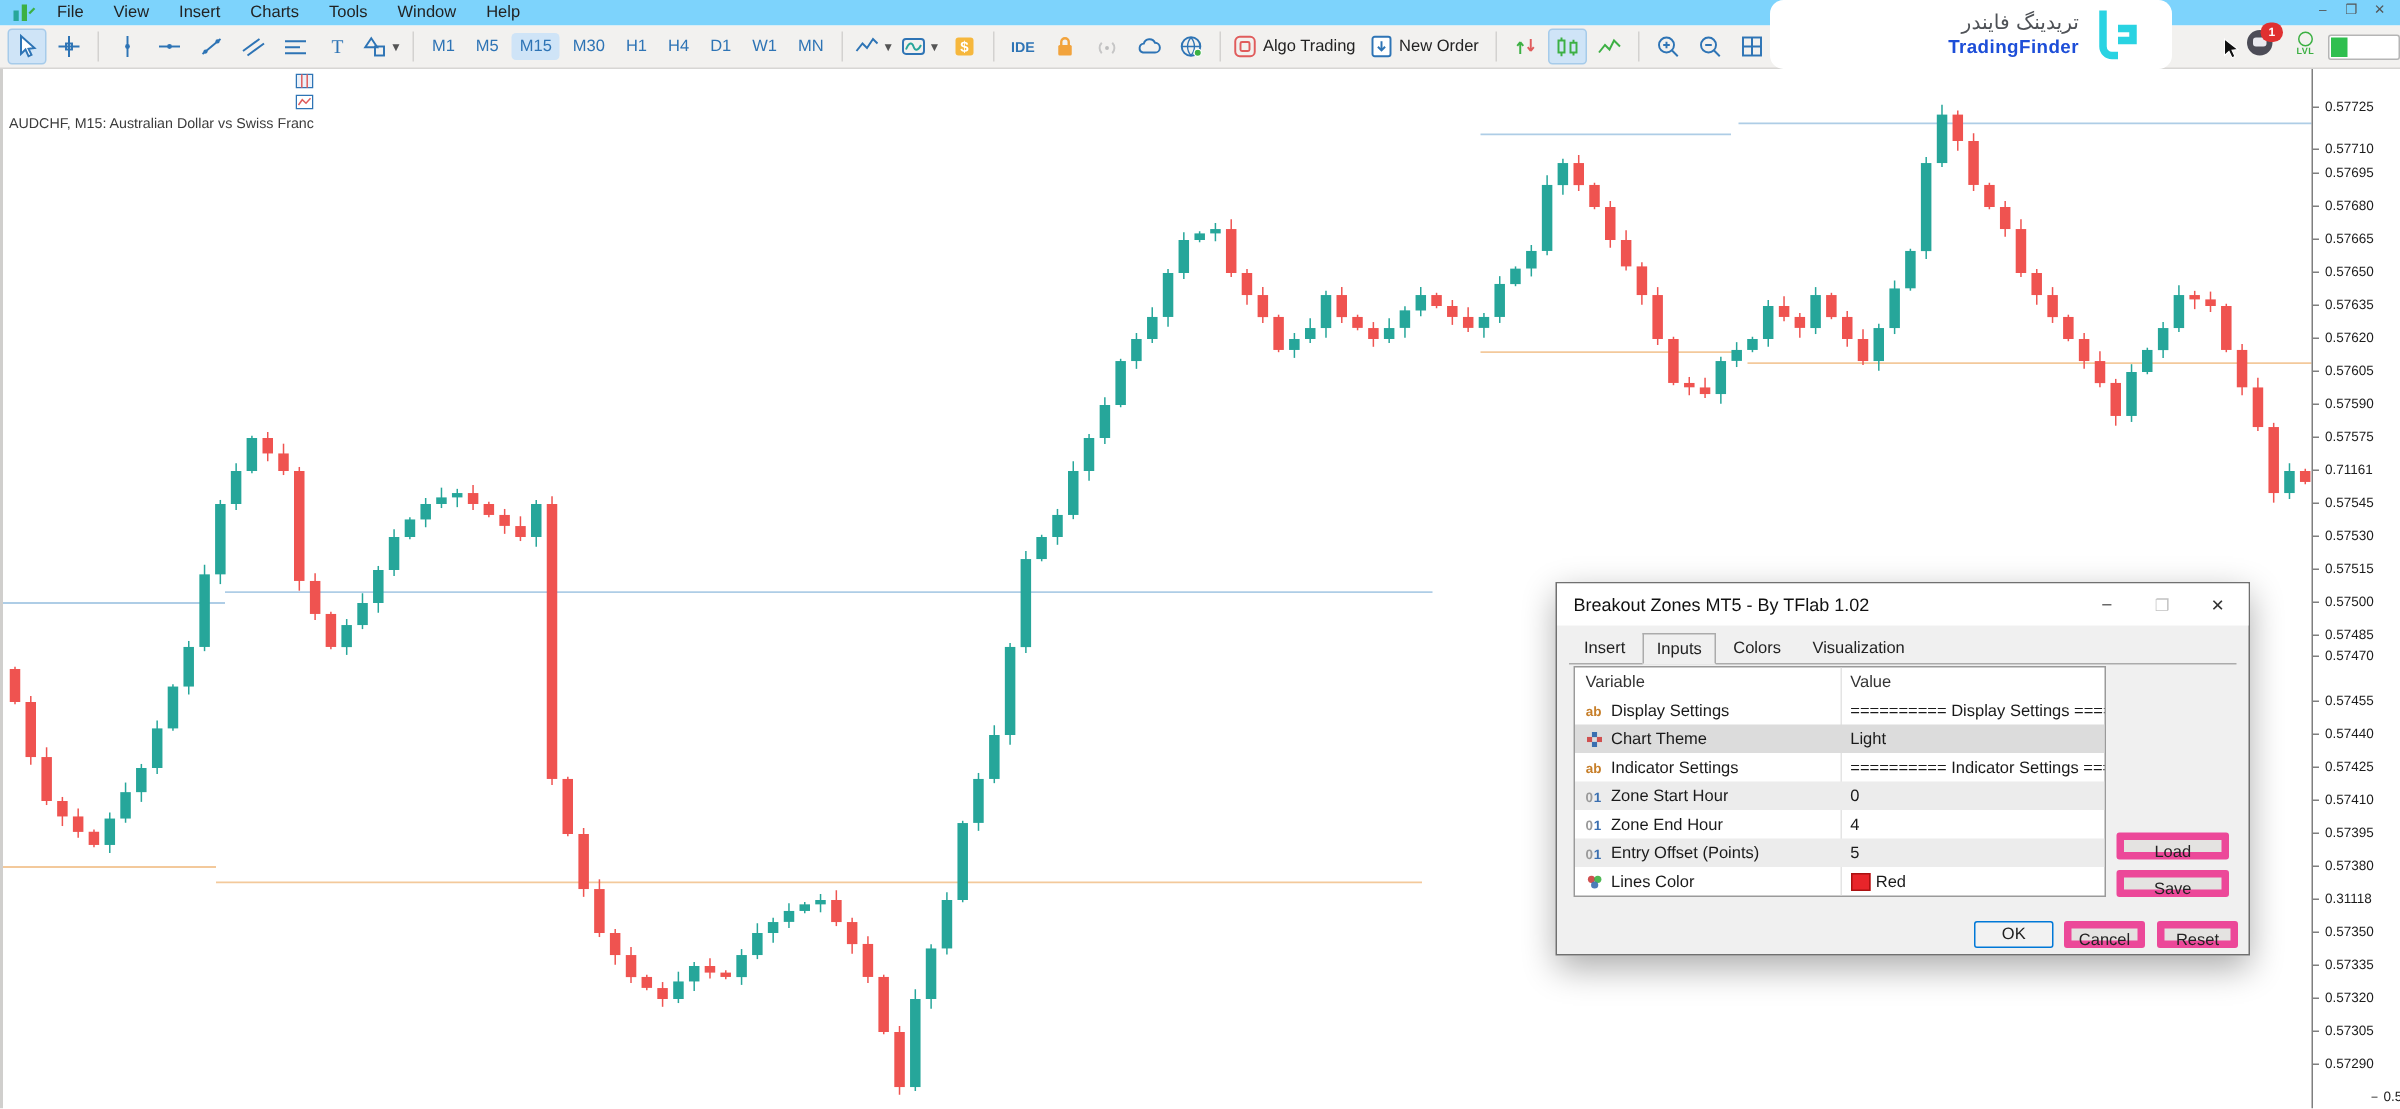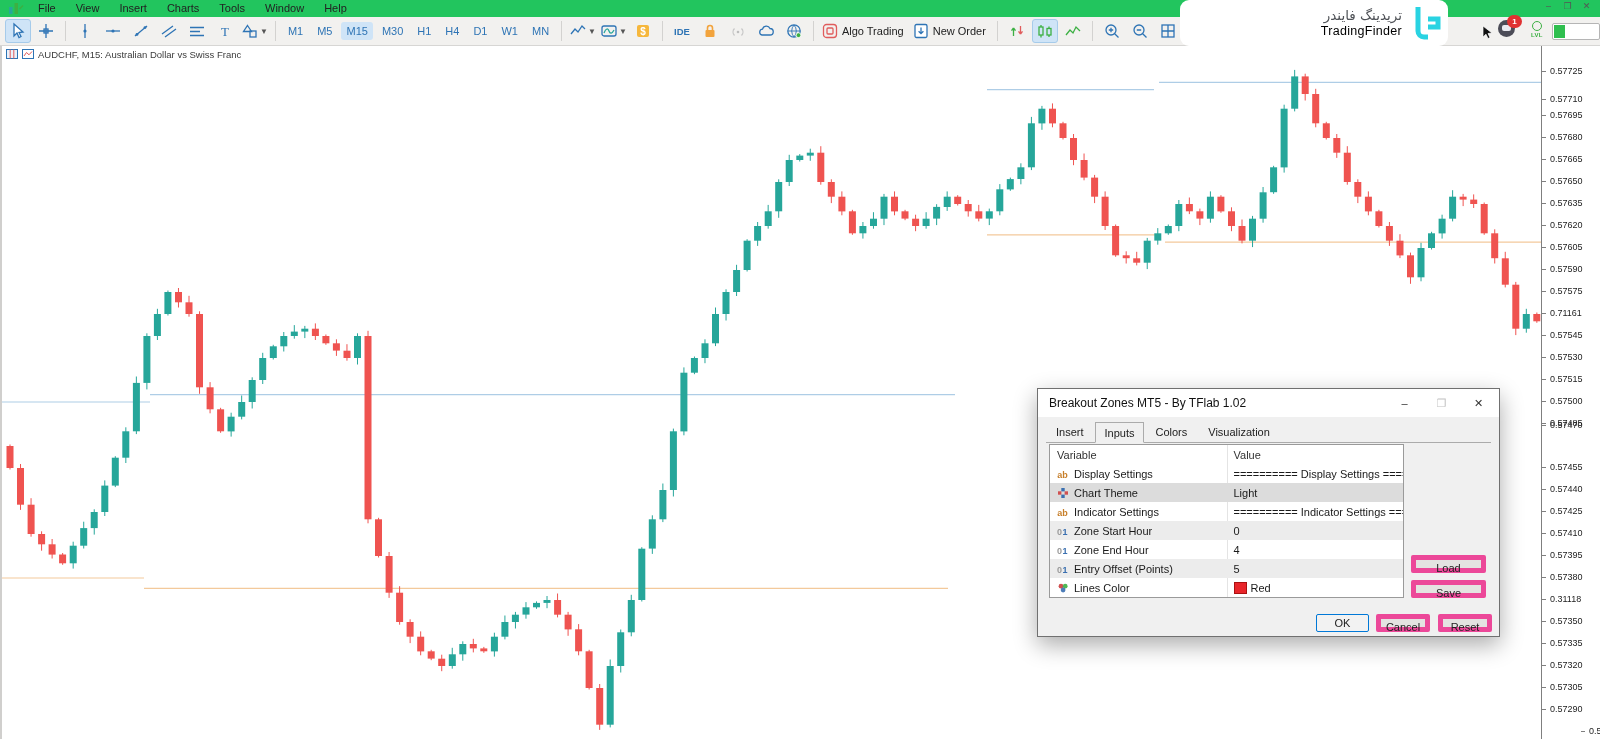--- a/index.html
+++ b/index.html
@@ -1,21 +1,21 @@
 <!DOCTYPE html>
 <html><head>
 <meta charset="utf-8">
 <style>
   html,body{margin:0;padding:0;}
   body{width:1600px;height:739px;overflow:hidden;background:#fff;
        font-family:"Liberation Sans",sans-serif;position:relative;-webkit-font-smoothing:antialiased;}
   #app{position:absolute;inset:0;width:1600px;height:739px;}
 
   
-  .menubar{position:absolute;top:0;left:0;right:0;height:17px;background:#22c55e;
+  .menubar{position:absolute;top:0;left:0;right:0;height:17px;background:#7dd3fc;
            display:flex;align-items:center;font-size:11px;color:#222;z-index:12;}
   .app-logo{width:20px;height:15px;margin-left:6px;margin-right:2px;display:flex;align-items:center;}
   .menu-item{padding:0 10px;line-height:17px;cursor:default;}
   .win-controls{position:absolute;top:0;right:4px;height:14px;display:flex;z-index:40;}
   .win-btn{width:19px;text-align:center;font-size:9px;color:#555;line-height:13px;}
 
   
   .toolbar{position:absolute;top:17px;left:0;right:0;height:28px;background:#f2f1ef;
            border-bottom:1px solid #d7d6d4;display:flex;align-items:center;z-index:12;padding-left:4px;}
   .tb-btn{min-width:24px;height:22px;display:flex;align-items:center;justify-content:center;
@@ -23,37 +23,37 @@
   .tb-btn.active{background:#cfe4f7;border-color:#a6cbea;}
   .tb-btn .lbl{font-size:11px;color:#222;margin:0 4px 0 3px;white-space:nowrap;}
   .tb-sep{width:1px;height:20px;background:#d3d2d0;margin:0 5px;flex:none;}
   .tf-btn{font-size:11px;color:#2e74b5;padding:1px 5px;margin:0 2px;border-radius:3px;line-height:16px;}
   .tf-btn.active{background:#cfe4f7;}
   .dd{font-size:8px;color:#555;margin-left:1px;}
 
   
   .chart-area{position:absolute;top:46px;left:0;width:1541px;height:693px;background:#fff;
               border-left:2px solid #d0cfcd;z-index:1;}
-  .symbol-label{position:absolute;top:3px;left:4px;display:flex;align-items:flex-start;gap:4px;
-                font-size:9.5px;color:#3c3c3c;z-index:3;}
+  .symbol-label{position:absolute;top:3px;left:4px;display:flex;align-items:flex-end;gap:4px;
+                font-size:9.5px;color:#3c3c3c;z-index:3;flex-direction:column;}
   #candles{position:absolute;top:0;left:0;}
 
   
   .price-axis{position:absolute;top:45px;left:1541px;width:59px;height:694px;background:#fff;
               border-left:1px solid #7f7f7f;z-index:2;}
   .axis-label{position:absolute;left:0;padding-left:8px;font-size:9px;color:#1c1c1c;line-height:12px;}
   .axis-label::before{content:"";position:absolute;left:0;top:6px;width:4px;height:1px;background:#7f7f7f;}
 
   
   .watermark{position:absolute;top:0;left:1180px;width:268px;height:46px;background:#fff;
              border-radius:9px;z-index:30;display:flex;align-items:center;justify-content:flex-end;
-             padding-right:4px;box-sizing:border-box;gap:10px;}
+             padding-right:20px;box-sizing:border-box;gap:10px;}
   .wm-text{display:flex;flex-direction:column;align-items:flex-end;line-height:1.15;}
   .wm-fa{font-family:"DejaVu Sans",sans-serif;font-size:13.5px;color:#4f5257;direction:rtl;}
-  .wm-en{font-size:12.5px;color:#000000;letter-spacing:.3px;}
+  .wm-en{font-size:12.5px;color:#1d4ed8;letter-spacing:.3px;font-weight:bold;}
 
   .hud{position:absolute;top:20px;z-index:35;}
   .bell{width:17px;height:17px;border-radius:50%;background:#4c4c57;position:relative;}
   .bell::after{content:"";position:absolute;left:4px;top:5px;width:9px;height:6px;border-radius:2px;background:#e9e9ef;}
   .badge{position:absolute;left:9px;top:-5px;min-width:13px;height:13px;border-radius:7px;background:#e03131;
          color:#fff;font-size:8px;font-weight:bold;text-align:center;line-height:13px;padding:0 1px;}
   .lvl{display:flex;flex-direction:column;align-items:center;color:#3cb043;}
   .lvl-fig{width:8px;height:8px;border:1.5px solid #3cb043;border-radius:50%;margin-bottom:1px;}
   .lvl-txt{font-size:6px;font-weight:bold;letter-spacing:.3px;}
   .meter{width:46px;height:15px;border:1px solid #b5b5b5;border-radius:2px;background:#fff;position:relative;}
@@ -695,21 +695,21 @@
       <div class="axis-label" style="top: 174px;">0.57620</div>
       <div class="axis-label" style="top: 196px;">0.57605</div>
       <div class="axis-label" style="top: 218px;">0.57590</div>
       <div class="axis-label" style="top: 240px;">0.57575</div>
       <div class="axis-label" style="top: 262px;">0.71161</div>
       <div class="axis-label" style="top: 284px;">0.57545</div>
       <div class="axis-label" style="top: 306px;">0.57530</div>
       <div class="axis-label" style="top: 328px;">0.57515</div>
       <div class="axis-label" style="top: 350px;">0.57500</div>
       <div class="axis-label" style="top: 372px;">0.57485</div>
-      <div class="axis-label" style="top: 374px;">0.57470</div>
+      <div class="axis-label" style="top: 386px;">0.57470</div>
       <div class="axis-label" style="top: 416px;">0.57455</div>
       <div class="axis-label" style="top: 438px;">0.57440</div>
       <div class="axis-label" style="top: 460px;">0.57425</div>
       <div class="axis-label" style="top: 482px;">0.57410</div>
       <div class="axis-label" style="top: 504px;">0.57395</div>
       <div class="axis-label" style="top: 526px;">0.57380</div>
       <div class="axis-label" style="top: 548px;">0.31118</div>
       <div class="axis-label" style="top: 570px;">0.57350</div>
       <div class="axis-label" style="top: 592px;">0.57335</div>
       <div class="axis-label" style="top: 614px;">0.57320</div>

